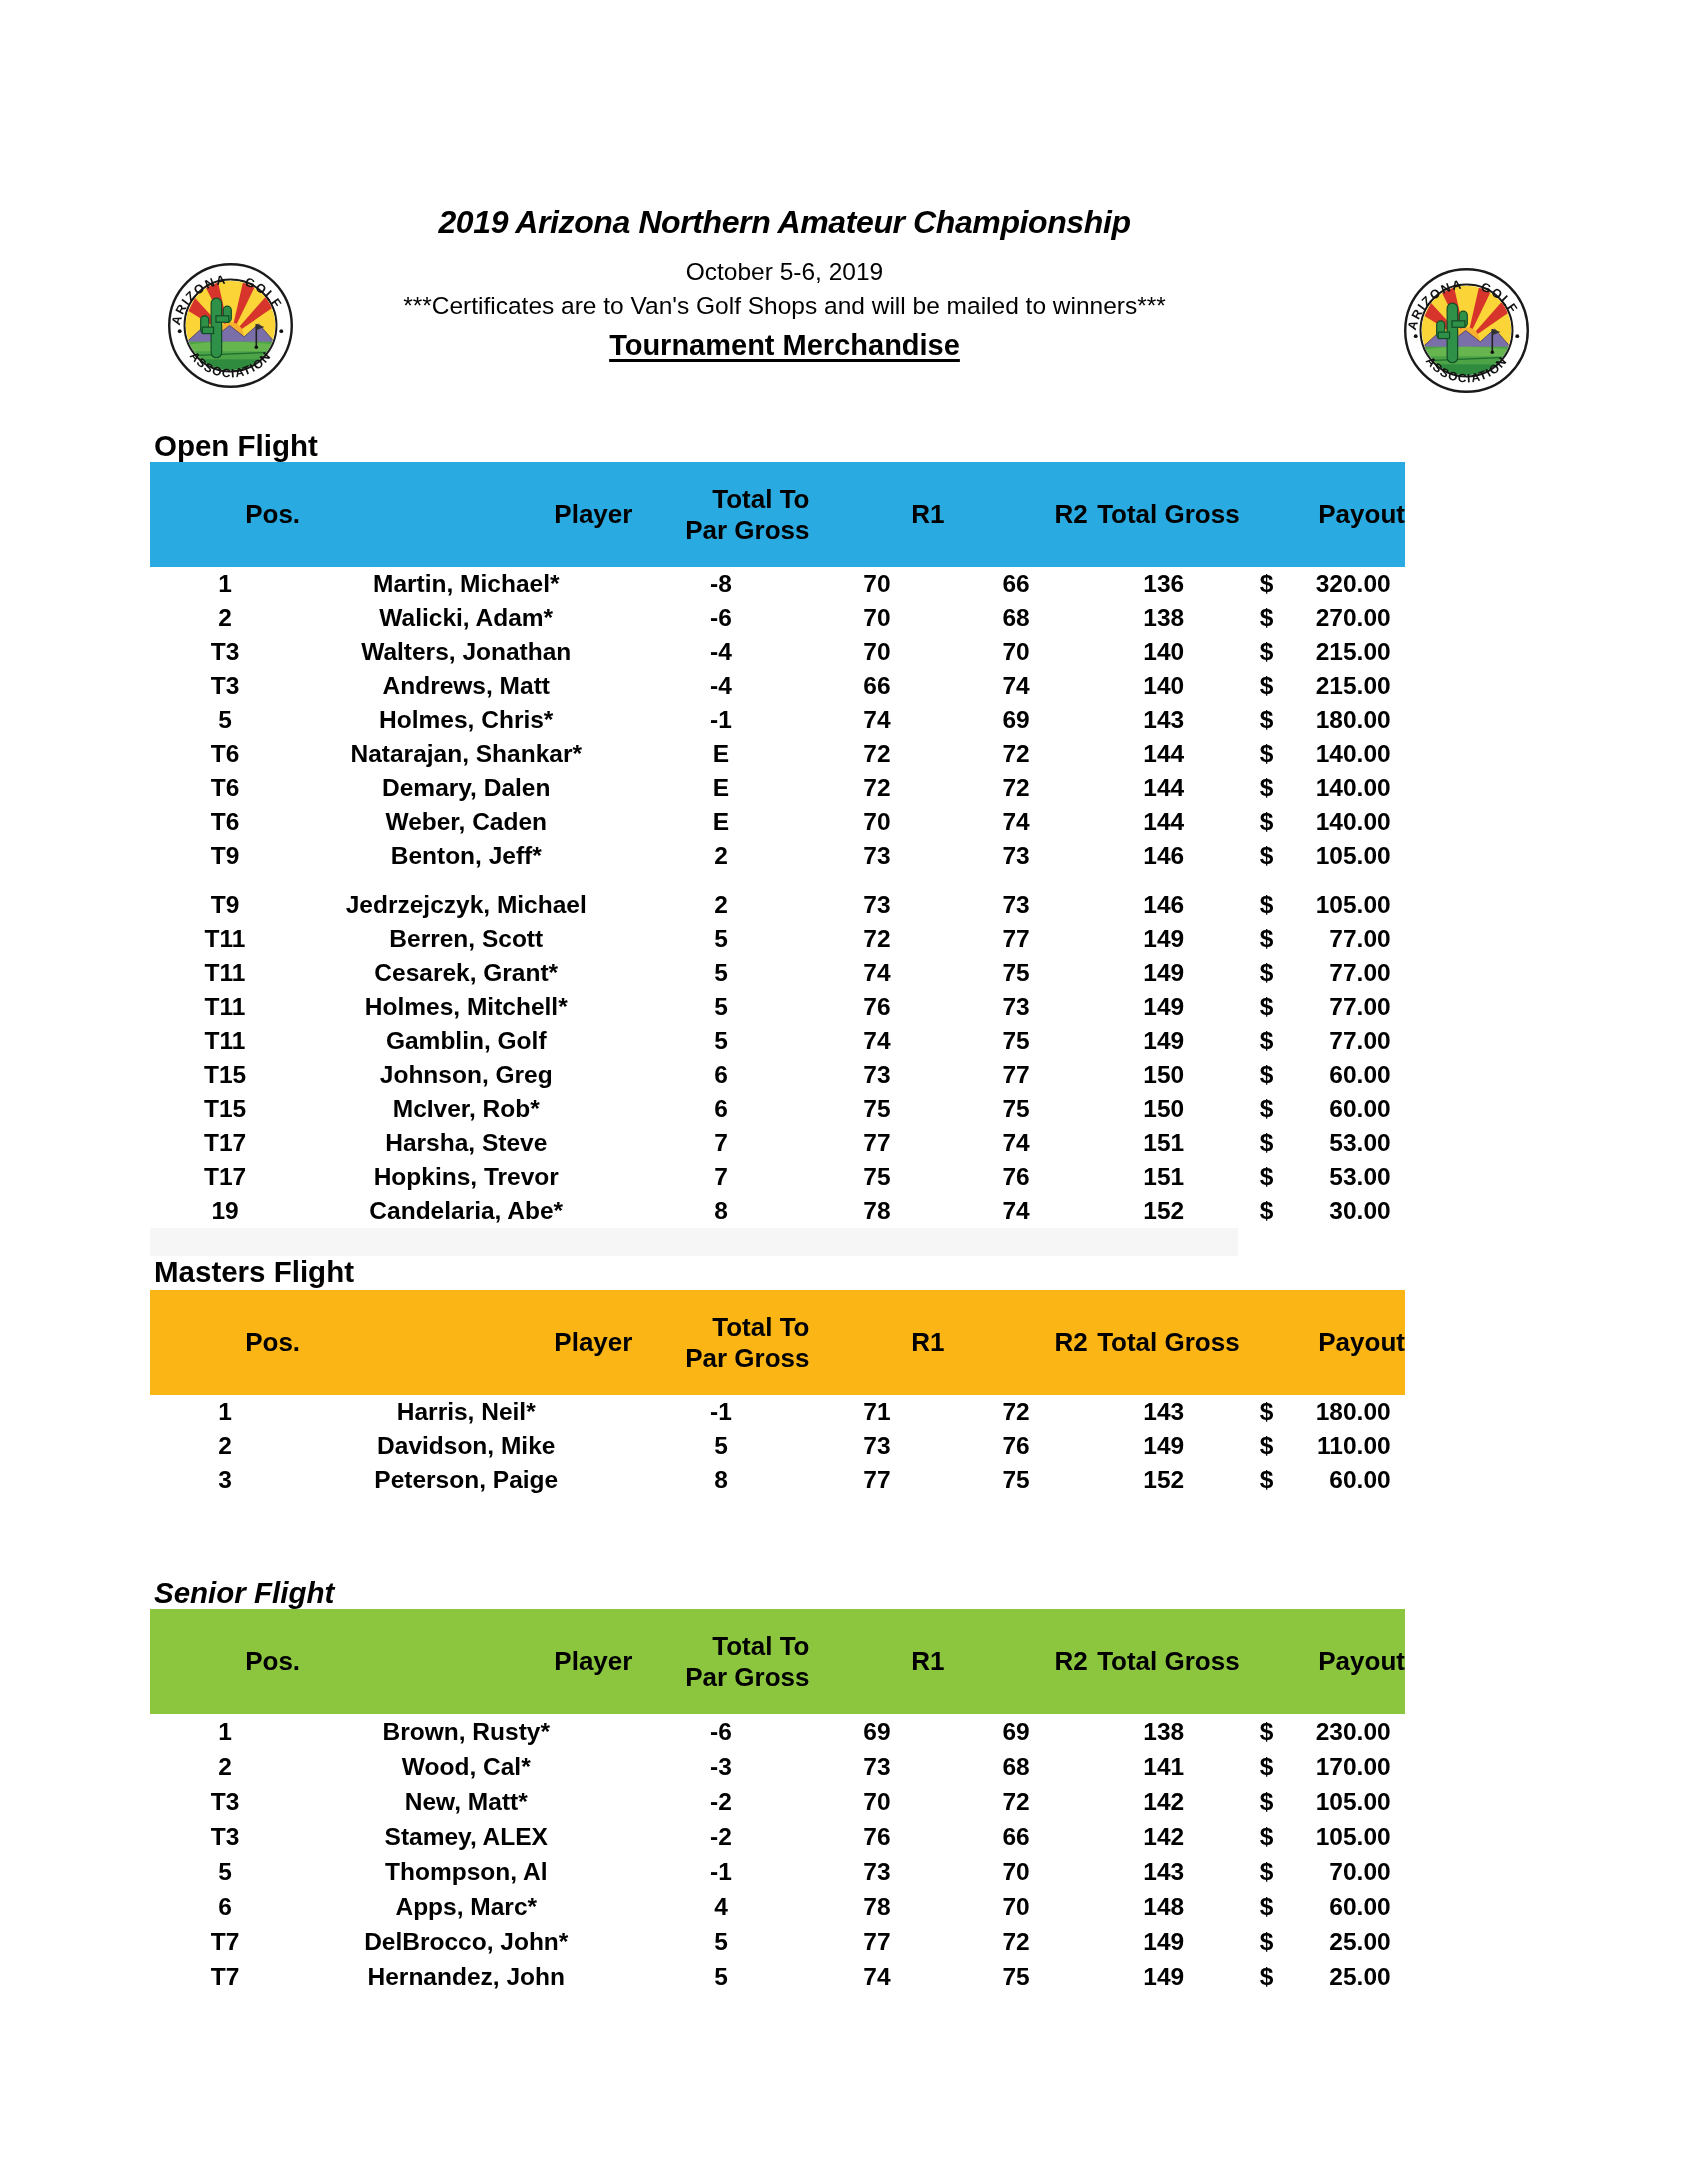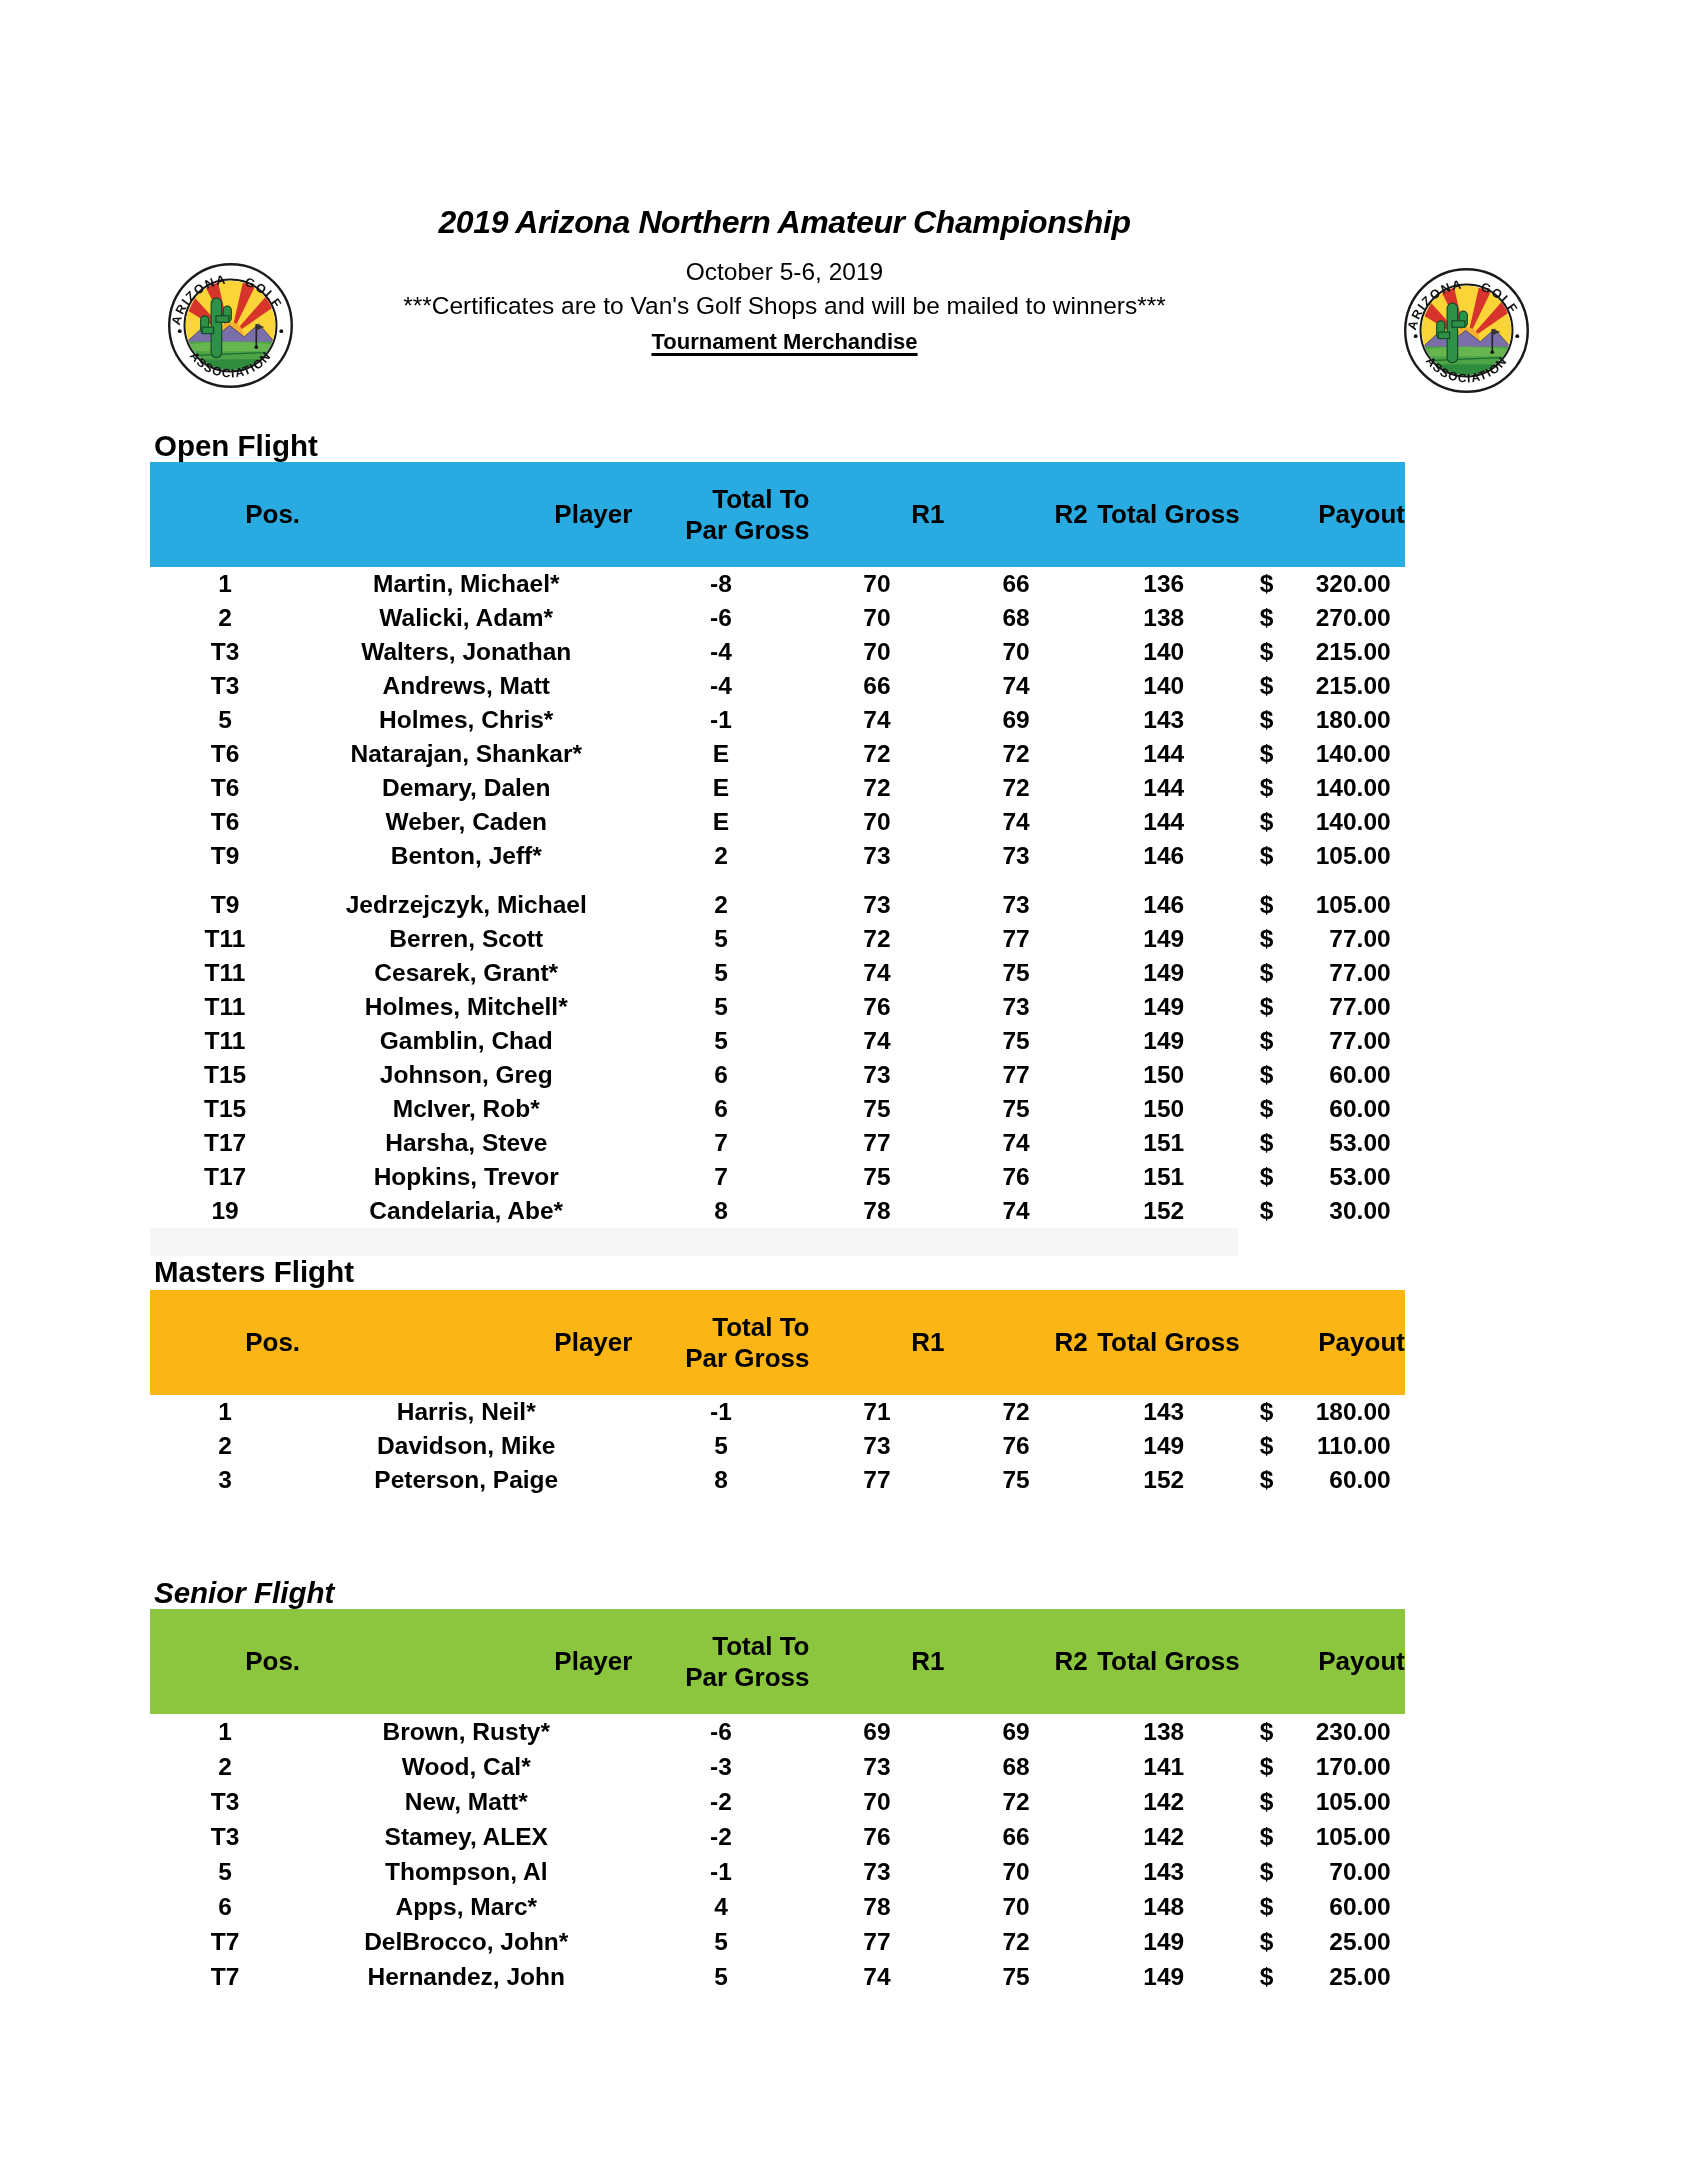--- a/index.html
+++ b/index.html
@@ -6,21 +6,21 @@
   .page{
     position:relative;width:1687px;height:2183px;background:#ffffff;
     font-family:"Liberation Sans","DejaVu Sans",sans-serif;color:#000;overflow:hidden;
   }
 
   
   .header-block{position:absolute;left:152px;top:199px;width:1265px;text-align:center;}
   .doc-title{font-size:32px;font-weight:700;line-height:47px;letter-spacing:-0.4px;font-style:italic;}
   .doc-date{margin-top:11px;font-size:24.5px;line-height:29px;}
   .doc-cert{margin-top:5px;font-size:24.5px;line-height:29px;}
-  .doc-merch{display:inline-block;margin-top:9.3px;font-size:22px;font-weight:700;
+  .doc-merch{display:inline-block;margin-top:9.3px;font-size:29px;font-weight:700;
     color:#000;text-decoration:underline;text-decoration-thickness:2.5px;text-underline-offset:4.2px;}
 
   .logo{position:absolute;width:129px;height:129px;}
   #logo-left{left:166px;top:261px;}
   #logo-right{left:1402px;top:266px;}
 
   
   .flight-label{position:absolute;left:154px;font-size:29.5px;font-weight:700;}
   #open-label{top:429px;}
   #masters-label{top:1255px;}
@@ -286,21 +286,21 @@
           <div class="cell">76</div>
           <div class="cell">73</div>
           <div class="cell">149</div>
           <div class="cell payout">
             <span>$</span>
             <span>77.00</span>
           </div>
         </div>
         <div class="trow">
           <div class="cell">T11</div>
-          <div class="cell">Gamblin, Chad</div>
+          <div class="cell">Gamblin, Golf</div>
           <div class="cell">5</div>
           <div class="cell">74</div>
           <div class="cell">75</div>
           <div class="cell">149</div>
           <div class="cell payout">
             <span>$</span>
             <span>77.00</span>
           </div>
         </div>
         <div class="trow">

